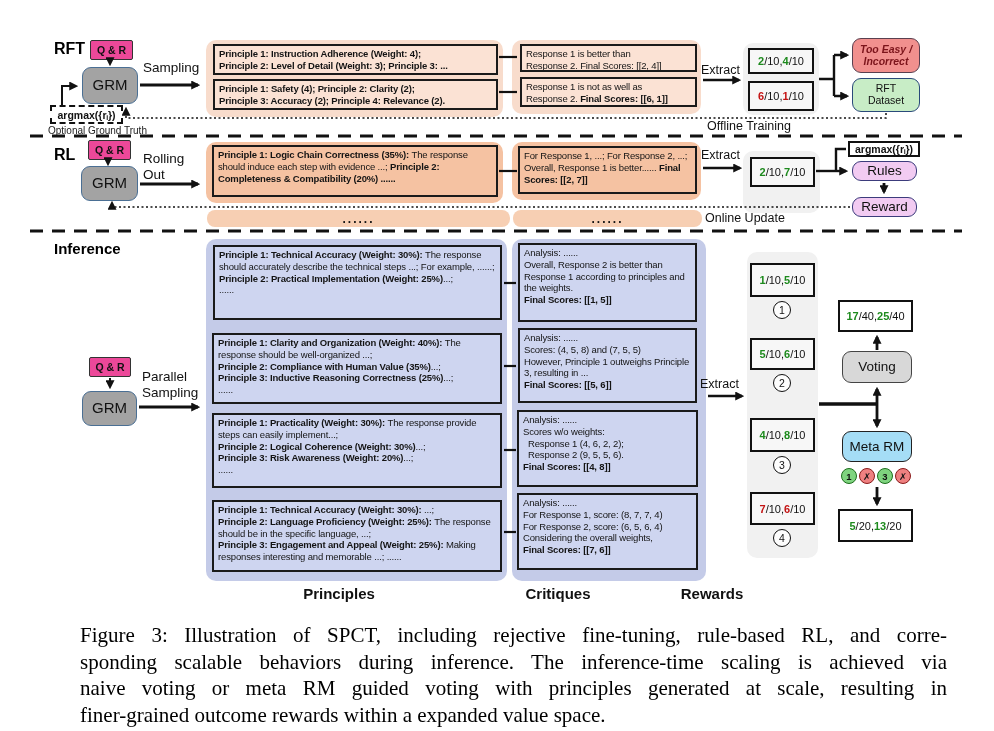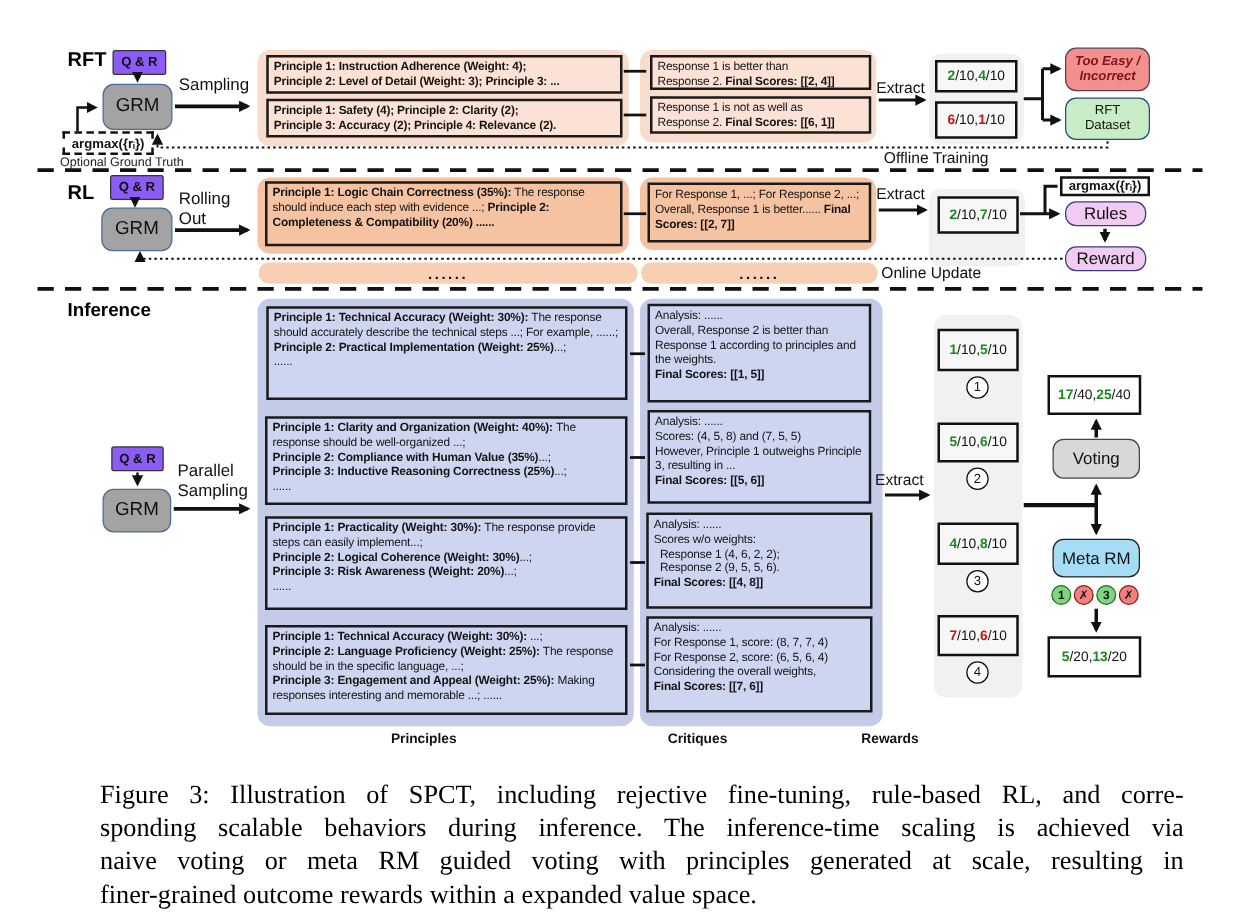--- a/index.html
+++ b/index.html
@@ -21,40 +21,40 @@
         white-space:pre-wrap;color:#141414;letter-spacing:-0.15px;overflow:hidden;}
   .tbox.rftfill{background:#fbe2d4;}
   .tbox.rlfill{background:#f5c2a2;}
   .tbox.bluefill{background:#ced5f0;}
   .graywrap{background:#f1f1f1;border-radius:10px;}
   .score{border:2.2px solid #111;background:#f7f7f7;font-size:11px;
          display:flex;align-items:center;justify-content:center;overflow:hidden;}
   .node{border-radius:9px;border:1.6px solid #444;display:flex;align-items:center;
         justify-content:center;text-align:center;line-height:1.12;}
   .grm{background:#a3a3a3;border-color:#4a6f94;font-size:15px;}
-  .qr{background:#8b5cf6;border:1.8px solid #333;border-radius:2px;display:flex;align-items:center;
+  .qr{background:#ec4899;border:1.8px solid #333;border-radius:2px;display:flex;align-items:center;
       justify-content:center;font-size:10.5px;font-weight:600;}
   .tooeasy{background:#f1908e;border-color:#5a4050;color:#7c141b;font-style:italic;
            font-weight:700;font-size:10.5px;}
   .dataset{background:#c8edc6;border-color:#2a4a7a;font-size:10.5px;}
   .pinknode{background:#f2cbf2;border-color:#3c3c7c;font-size:13.5px;}
   .votingnode{background:#d8d8d8;border-color:#444;font-size:13.5px;}
   .metanode{background:#a5ddf6;border-color:#222;font-size:13.5px;}
   .argmaxbox{background:#fff;border:2px solid #111;display:flex;align-items:center;
              justify-content:center;font-weight:700;font-size:10.5px;}
   .argmaxbox.dashed{border-style:dashed;}
   .resultbox{background:#fff;border:2.2px solid #111;display:flex;align-items:center;
              justify-content:center;font-size:11px;}
   .circnum{border-radius:50%;border:1.5px solid #111;background:#fdfdfd;font-size:10.5px;
            display:flex;align-items:center;justify-content:center;}
   .vote{width:16px;height:16px;border-radius:50%;display:flex;align-items:center;
         justify-content:center;font-size:9.5px;font-weight:700;color:#111;}
   .vote-ok{background:#7fd47f;border:1.5px solid #1c6e1c;}
   .vote-no{background:#ef8080;border:1.5px solid #8a1a1a;}
-  .collabel{font-weight:700;font-size:11px;text-align:center;}
+  .collabel{font-weight:700;font-size:15px;text-align:center;}
   .caption{font-family:"Liberation Serif","DejaVu Serif",serif;font-size:21px;
            line-height:26.5px;color:#000;}
   .cap-line{text-align:justify;text-align-last:justify;margin-left:32px;}
   .cap-line.last{text-align-last:left;}
   .watermark{display:flex;align-items:center;gap:7px;color:#939393;opacity:0.85;
              font-size:26px;font-weight:600;}
   svg.overlay{position:absolute;left:0;top:0;pointer-events:none;}
 </style>
 </head>
 <body>
@@ -69,21 +69,21 @@
   <div class="abs tinylabel" style="left:48px;top:125px;">Optional Ground Truth</div>
 
   <div class="abs panel peach1" style="left:206px;top:40px;width:297px;height:77px;"></div>
   <div class="abs tbox rftfill" style="left:213px;top:44px;width:285px;height:31px;"><span style="font-weight: 700;">Principle 1: Instruction Adherence (Weight: 4);
 Principle 2: Level of Detail (Weight: 3); Principle 3: ...</span></div>
   <div class="abs tbox rftfill" style="left:213px;top:79px;width:285px;height:31px;"><span style="font-weight: 700;">Principle 1: Safety (4); Principle 2: Clarity (2);
 Principle 3: Accuracy (2); Principle 4: Relevance (2).</span></div>
 
   <div class="abs panel peach1" style="left:512px;top:40px;width:189px;height:74px;"></div>
   <div class="abs tbox rftfill" style="left:520px;top:44px;width:177px;height:28px;"><span>Response 1 is better than
-Response 2. </span><span style="font-weight: 700; text-align: right;">Final Scores: [[2, 4]]</span></div>
+Response 2. </span><span style="font-weight: 400; text-align: right;">Final Scores: [[2, 4]]</span></div>
   <div class="abs tbox rftfill" style="left:520px;top:77px;width:177px;height:30px;"><span>Response 1 is not as well as
 Response 2. </span><span style="font-weight: 700;">Final Scores: [[6, 1]]</span></div>
 
   <div class="abs smalllabel" style="left:701px;top:63px;">Extract</div>
 
   <div class="abs graywrap" style="left:743px;top:43px;width:76px;height:72px;"></div>
   <div class="abs score" style="left:748px;top:48px;width:66px;height:26px;">
       <span style="font-weight: 700; color: rgb(29, 138, 29);">2</span>
       <span>/10, </span>
       <span style="font-weight: 700; color: rgb(29, 138, 29);">4</span>

